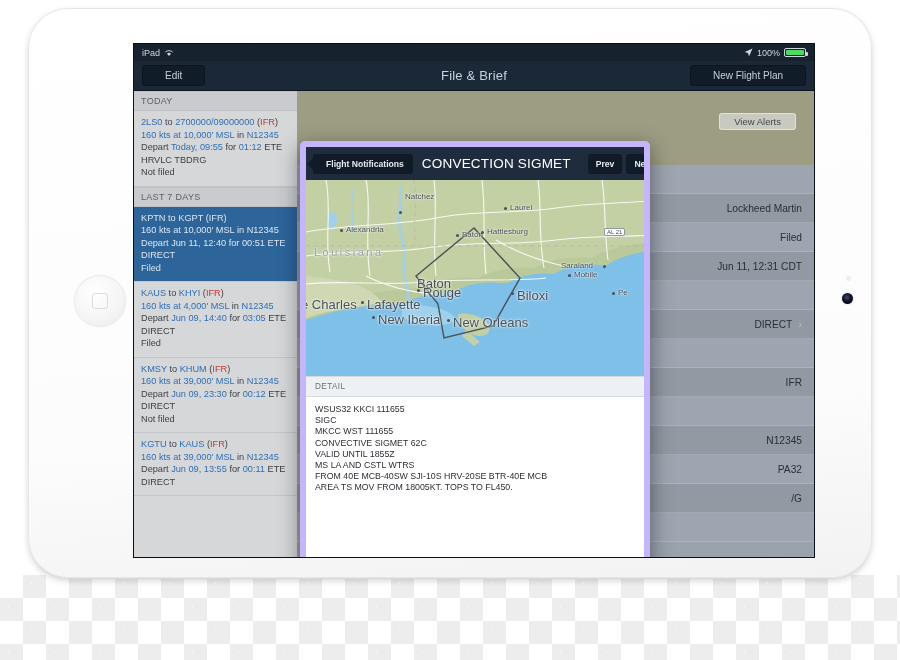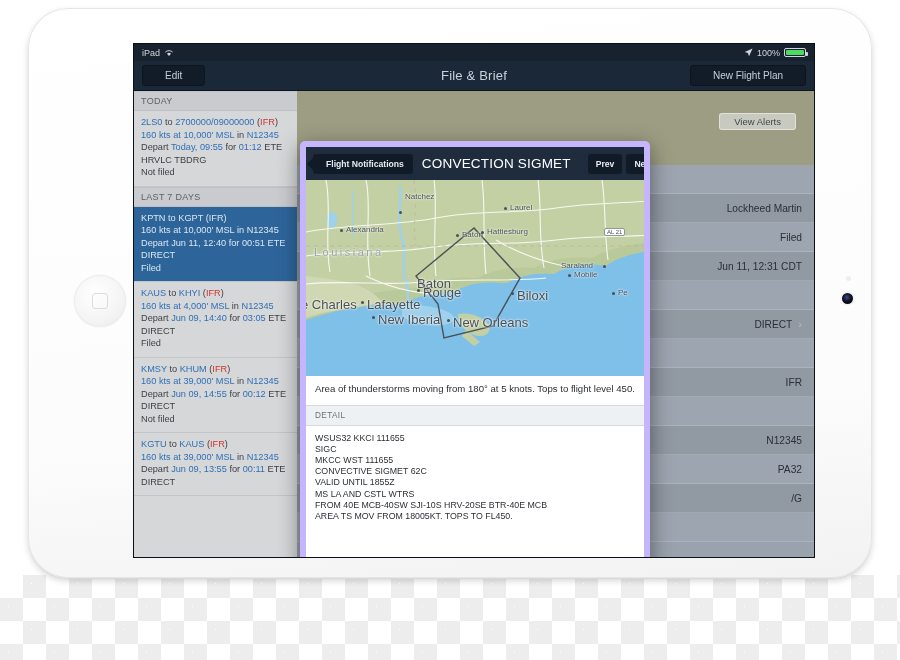--- a/index.html
+++ b/index.html
@@ -247,21 +247,21 @@
             <div class="flight">
               <div class="ln"><span class="a">KAUS</span> to <span class="a">KHYI</span> (<span class="ifr">IFR</span>)</div>
               <div class="ln"><span class="val">160 kts at 4,000' MSL</span> in <span class="val">N12345</span></div>
               <div class="ln">Depart <span class="val">Jun 09, 14:40</span> for <span class="val">03:05</span> ETE</div>
               <div class="ln">DIRECT</div>
               <div class="ln st-filed">Filed</div>
             </div>
             <div class="flight">
               <div class="ln"><span class="a">KMSY</span> to <span class="a">KHUM</span> (<span class="ifr">IFR</span>)</div>
               <div class="ln"><span class="val">160 kts at 39,000' MSL</span> in <span class="val">N12345</span></div>
-              <div class="ln">Depart <span class="val">Jun 09, 14:55</span> for <span class="val">00:12</span> ETE</div>
+              <div class="ln">Depart <span class="val">Jun 09, 23:30</span> for <span class="val">00:12</span> ETE</div>
               <div class="ln">DIRECT</div>
               <div class="ln st-not">Not filed</div>
             </div>
             <div class="flight">
               <div class="ln"><span class="a">KGTU</span> to <span class="a">KAUS</span> (<span class="ifr">IFR</span>)</div>
               <div class="ln"><span class="val">160 kts at 39,000' MSL</span> in <span class="val">N12345</span></div>
               <div class="ln">Depart <span class="val">Jun 09, 13:55</span> for <span class="val">00:11</span> ETE</div>
               <div class="ln">DIRECT</div>
             </div>
           </div>
@@ -395,21 +395,20 @@
                 <div class="mlabel big" style="left: 61px; top: 117px;">Lafayette</div>
                 <div class="mdot" style="left: 66px; top: 136px;"></div>
                 <div class="mlabel big" style="left: 72px; top: 132px;">New Iberia</div>
                 <div class="mdot" style="left: 141px; top: 139px;"></div>
                 <div class="mlabel big" style="left: 147px; top: 135px;">New Orleans</div>
                 <div class="mdot" style="left: 205px; top: 112px;"></div>
                 <div class="mlabel big" style="left: 211px; top: 108px;">Biloxi</div>
               </div>
           </div>
 
-          <div class="modal-summary">Area of thunderstorms moving from 180° at 5 knots. Tops to flight level 450.</div>
           <div class="modal-sec-hdr">DETAIL</div>
           <div class="modal-detail">WSUS32 KKCI 111655
 SIGC
 MKCC WST 111655
 CONVECTIVE SIGMET 62C
 VALID UNTIL 1855Z
 MS LA AND CSTL WTRS
 FROM 40E MCB-40SW SJI-10S HRV-20SE BTR-40E MCB
 AREA TS MOV FROM 18005KT. TOPS TO FL450.</div>
         </div>

